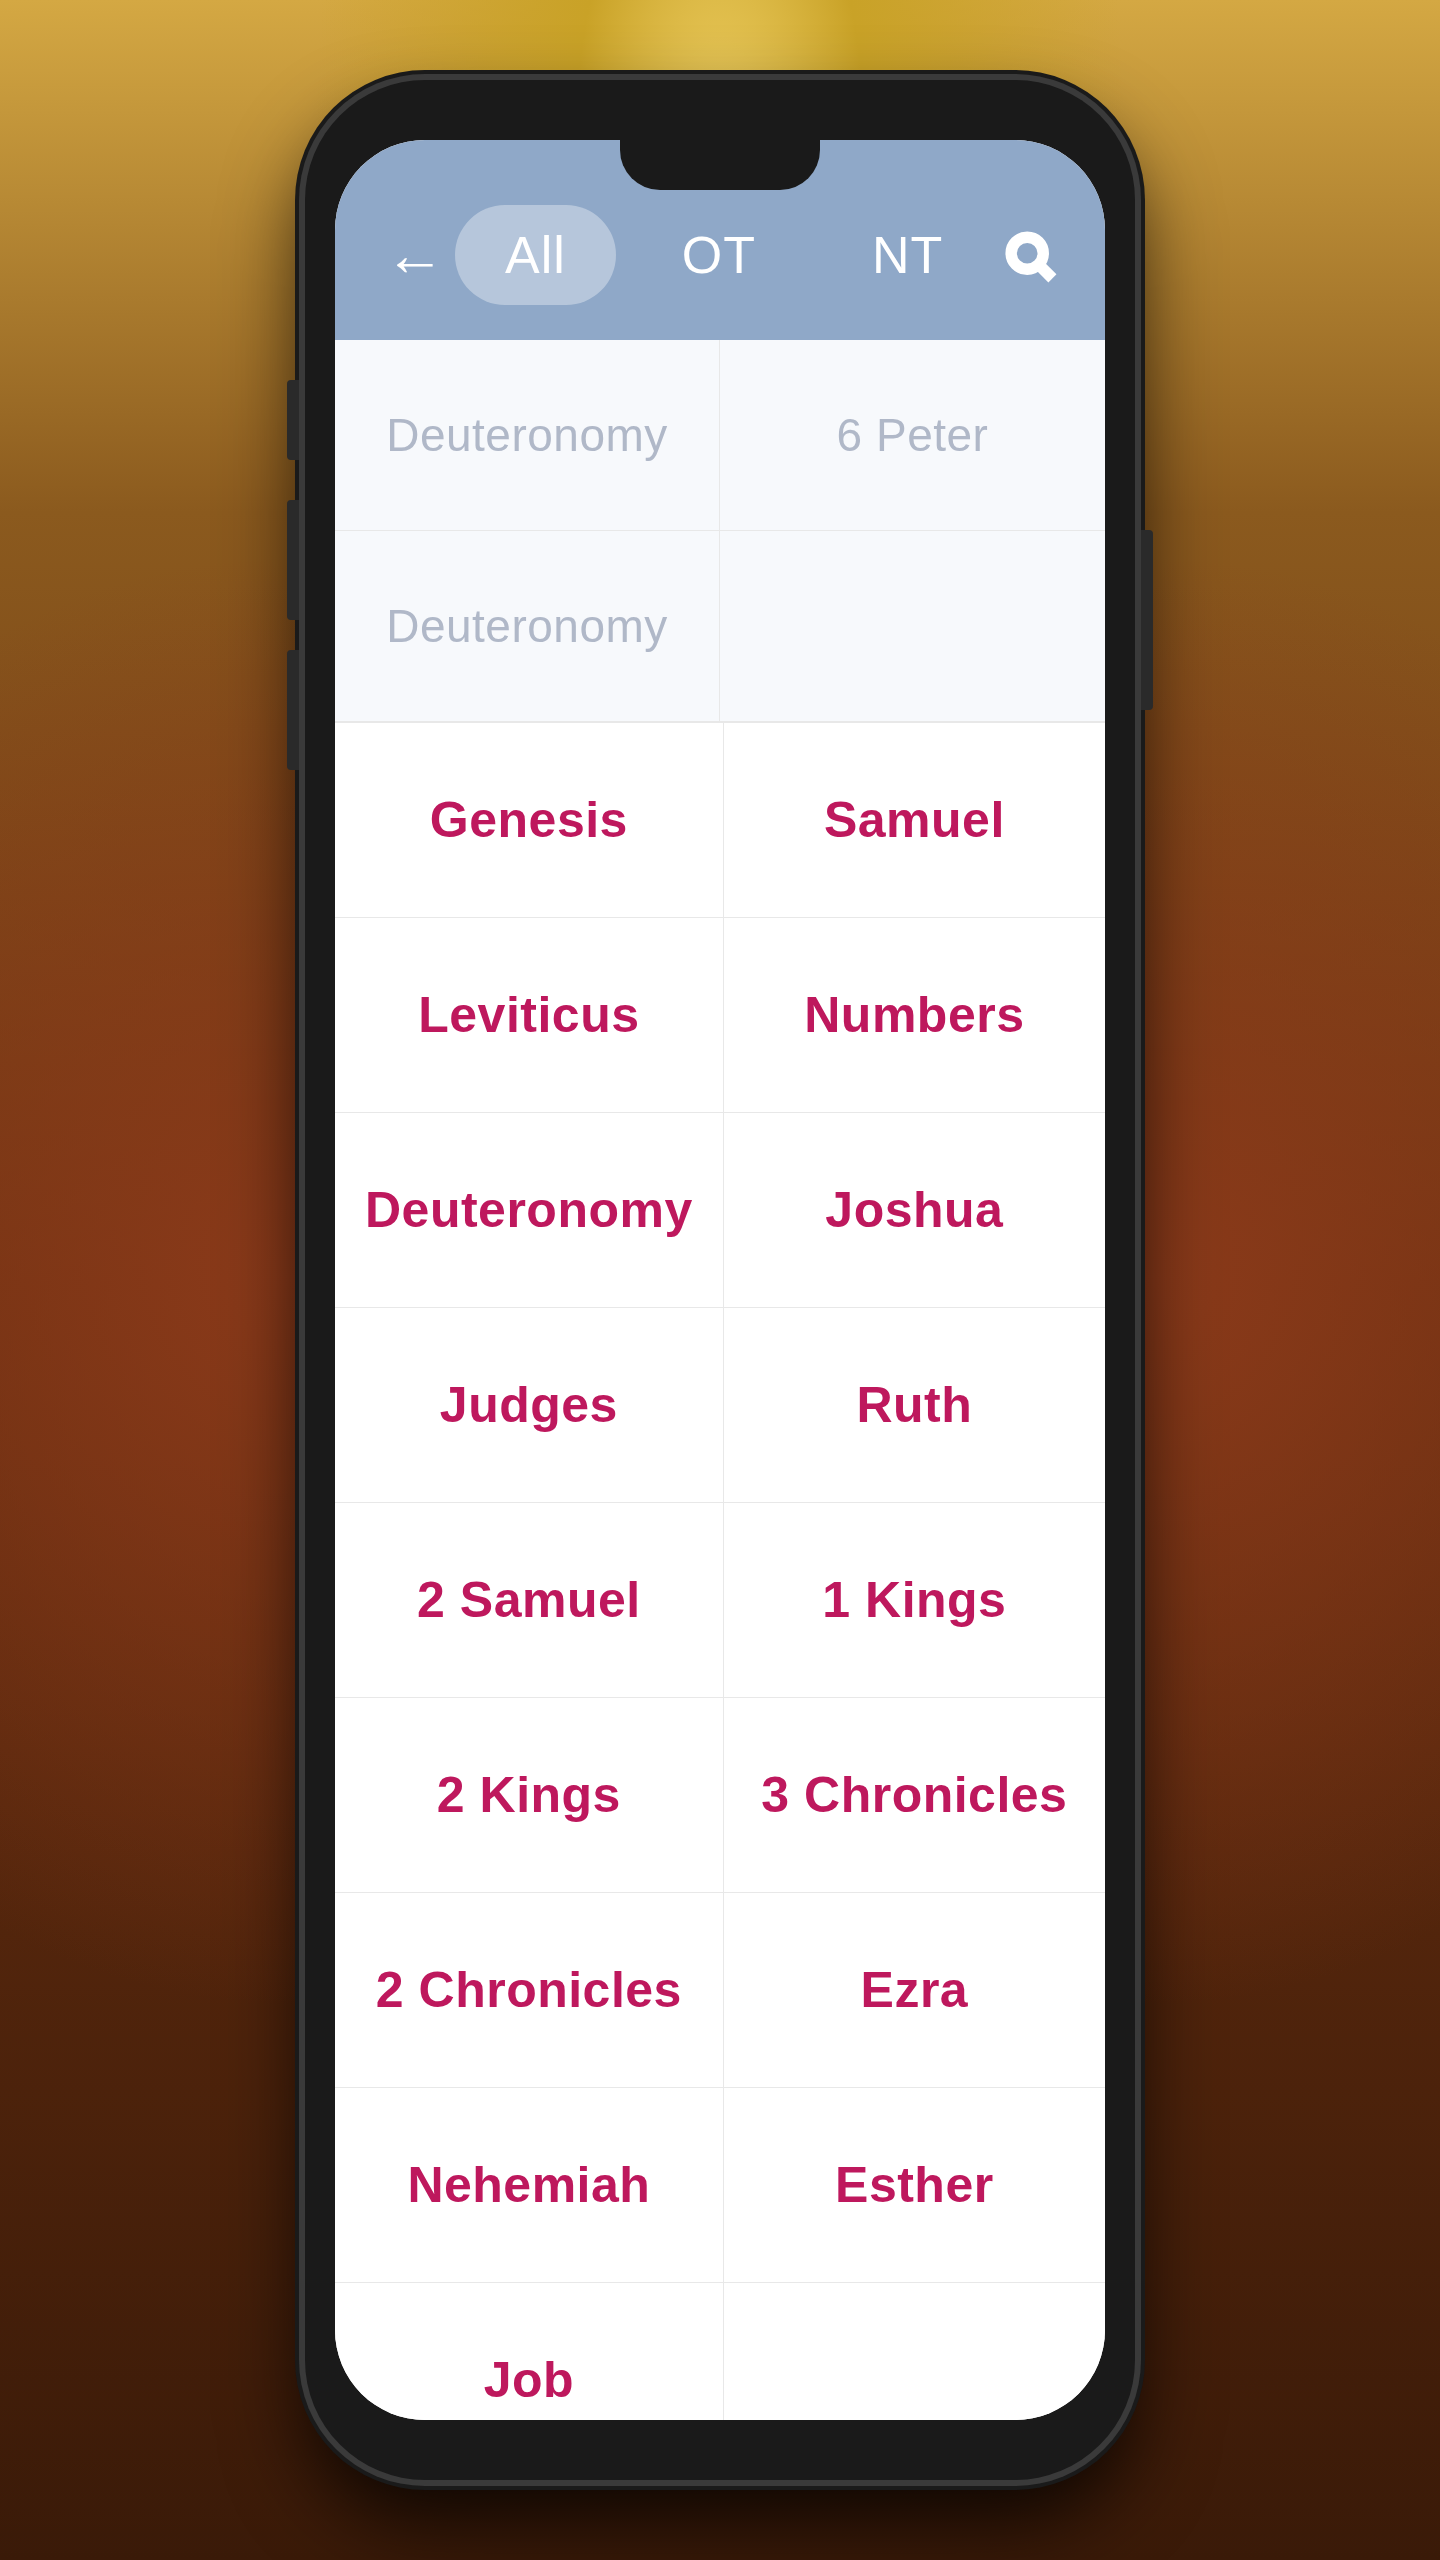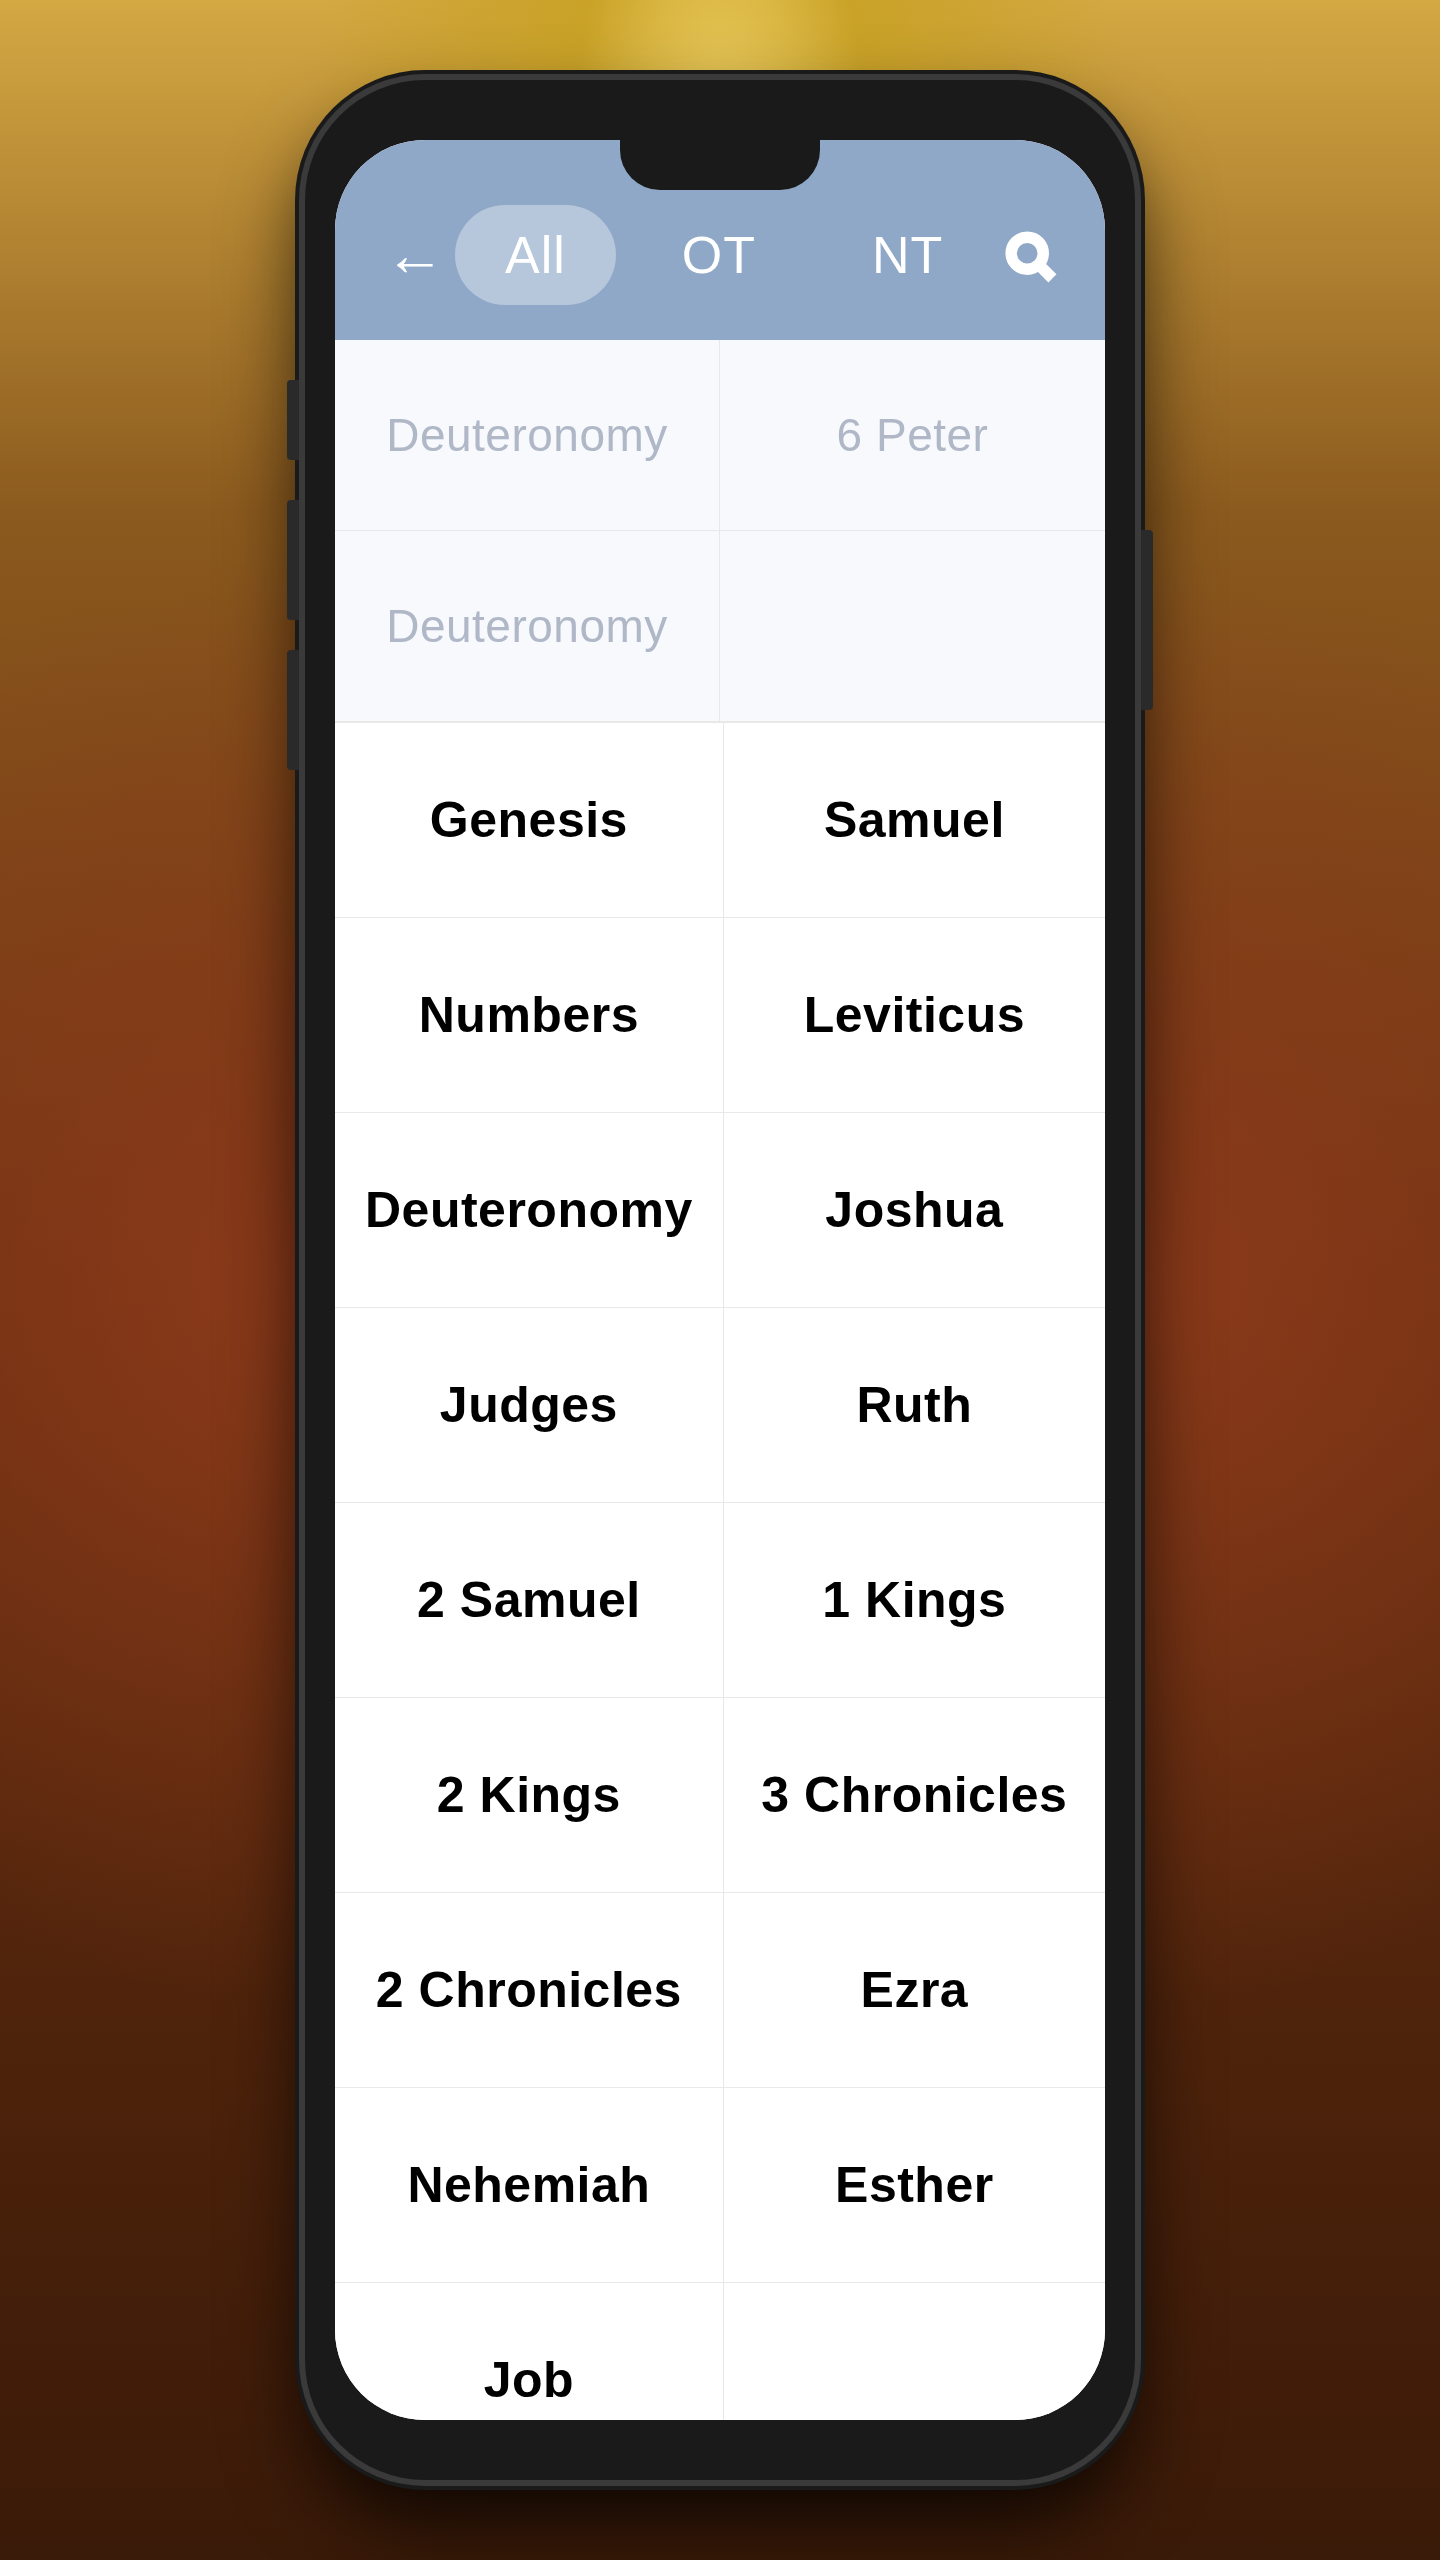--- a/index.html
+++ b/index.html
@@ -233,21 +233,21 @@
       font-weight: 400;
     }
 
     .book-cell.faded {
       background: rgba(240, 244, 250, 0.5);
     }
 
     .book-name {
       font-size: 50px;
       font-weight: 600;
-      color: #000000;
+      color: #be185d;
       text-align: center;
       letter-spacing: 0.5px;
     }
 
     .book-cell.faded .book-name {
       font-size: 46px;
       font-weight: 400;
     }
   </style>
 </head>
@@ -306,24 +306,24 @@
       <div class="book-grid">
 
         <div class="book-cell">
           <span class="book-name">Genesis</span>
         </div>
         <div class="book-cell">
           <span class="book-name">Samuel</span>
         </div>
 
         <div class="book-cell">
+          <span class="book-name">Leviticus</span>
+        </div>
+        <div class="book-cell">
           <span class="book-name">Numbers</span>
-        </div>
-        <div class="book-cell">
-          <span class="book-name">Leviticus</span>
         </div>
 
         <div class="book-cell">
           <span class="book-name">Deuteronomy</span>
         </div>
         <div class="book-cell">
           <span class="book-name">Joshua</span>
         </div>
 
         <div class="book-cell">

